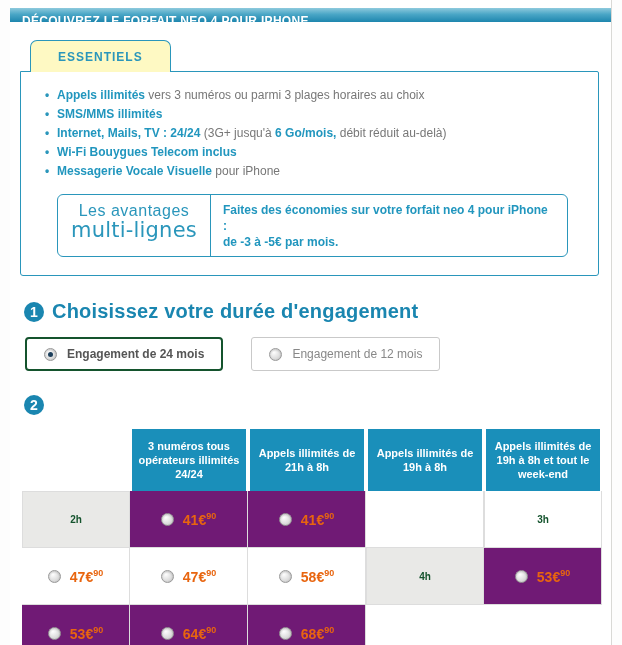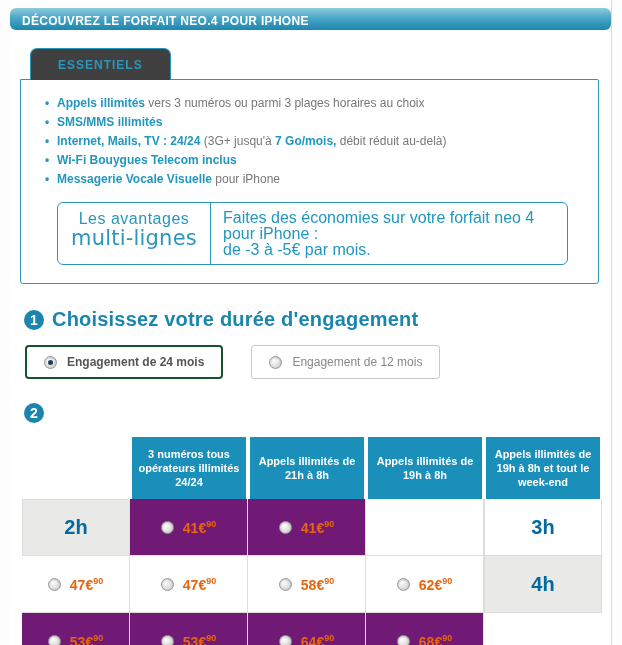--- a/index.html
+++ b/index.html
@@ -2,44 +2,44 @@
 <html><head>
 <meta charset="utf-8">
 <style>
   * { margin:0; padding:0; box-sizing:border-box; }
   html,body { width:622px; height:645px; background:#fdfdfd; overflow:hidden;
               font-family:"Liberation Sans", sans-serif; }
   .page { position:relative; margin-left:10px; width:602px; min-height:645px;
           background:#fff; border-right:1px solid #d9d9d6; padding-top:8px; }
 
   
-  .header-bar { height:22px; line-height:26px; padding-left:12px;
+  .header-bar { height:14px; line-height:26px; padding-left:12px;
     background:linear-gradient(to bottom,#8ecadd 0%,#4aa6c6 45%,#1e86ae 100%);
-    color:#fff; font-size:12px; font-weight:bold; letter-spacing:.3px;border-radius:6px; }
+    color:#fff; font-size:12px; font-weight:bold; letter-spacing:.3px; }
 
   
   .tab { display:inline-block; margin:18px 0 0 20px; padding:9px 27px 8px;
          border:1px solid #2a96bb; border-bottom:none; border-radius:7px 7px 0 0;
-         background:#404040; color:#2a96bb; font-size:12px; font-weight:bold;
+         background:#fef9c3; color:#2a96bb; font-size:12px; font-weight:bold;
          letter-spacing:1px; position:relative; z-index:2; }
   .main-box { margin:-1px 12px 0 10px; border:1px solid #2a96bb; border-radius:0 2px 3px 3px;
               background:#fff; padding:14px 18px 16px 22px; }
   .features { list-style:none; }
   .features li { font-size:12px; line-height:19px; color:#777; padding-left:14px; position:relative; }
   .features li::before { content:"•"; position:absolute; left:2px; color:#2a96bb; font-weight:bold; }
   .seg-bold { color:#2196be; font-weight:bold; }
   .seg-plain { color:#777; }
 
   .multilignes { display:flex; align-items:stretch; margin:13px 12px 2px 14px;
                  border:1px solid #2a96bb; border-radius:6px; background:#fff; }
   .ml-logo { width:152px; text-align:center; padding:7px 4px 6px; color:#2a96bb; }
   .ml-top { font-size:16px; letter-spacing:.5px; }
   .ml-bottom { font-size:21px; font-family:"DejaVu Sans", sans-serif; letter-spacing:.2px; margin-top:-2px; }
   .ml-text { flex:1; border-left:1px solid #2a96bb; padding:7px 12px 6px;
-             color:#2196be; font-size:16px; font-weight:normal; line-height:16px; }
+             color:#2196be; font-size:12px; font-weight:bold; line-height:16px; }
 
   
   .step-heading { display:flex; align-items:center; gap:8px; margin:24px 0 0 14px; }
   .step-circle { width:20px; height:20px; border-radius:50%; background:#1a86b0;
                  color:#fff; font-size:14px; font-weight:bold; line-height:20px;
                  text-align:center; flex:0 0 20px; }
   .step-title { color:#1a86b0; font-size:20px; font-weight:bold; letter-spacing:.2px; }
 
   
   .options { display:flex; gap:28px; margin:14px 0 0 15px; }
@@ -62,21 +62,21 @@
   .th { background:#1a8fba; color:#fff; font-size:11px; font-weight:bold; line-height:14px;
         text-align:center; display:flex; align-items:center; justify-content:center;
         padding:8px 5px; margin:0 2px; min-height:62px; }
   .th-corner { background:transparent; margin:0; }
   .td { height:57px; display:flex; align-items:center; justify-content:center;
         border-right:1px solid #ddd; border-bottom:1px solid #ddd; }
   .td.first-col { border-left:1px solid #ddd; }
   .td.row-shade-label { background:#e9e9e7; }
   .td.row-shade-price { background:#701a75; }
   .td.row-white { background:#fff; }
-  .td.label-cell { color:#0369a1; font-size:20px; font-weight:bold;text-align:right; }
+  .td.label-cell { color:#14532d; font-size:10px; font-weight:bold;text-align:right; }
   .td.top-row-label { border-top:1px solid #ddd; }
   .price-option { display:flex; align-items:center; gap:9px; }
   .price { color:#e8650f; font-size:14px; font-weight:bold; }
   .price sup { font-size:9px; }
 </style>
 </head>
 <body>
 
 <div class="page">
 
@@ -85,21 +85,21 @@
   </div>
 
   <div class="tab">
     <span>ESSENTIELS</span>
   </div>
 
   <div class="main-box">
     <ul class="features">
         <li><span class="seg-bold">Appels illimités</span><span class="seg-plain"> vers 3 numéros ou parmi 3 plages horaires au choix</span></li>
         <li><span class="seg-bold">SMS/MMS illimités</span></li>
-        <li><span class="seg-bold">Internet, Mails, TV : 24/24</span><span class="seg-plain"> (3G+ jusqu'à </span><span class="seg-bold">7 Go/mois,</span><span class="seg-plain"> débit réduit au-delà)</span></li>
+        <li><span class="seg-bold">Internet, Mails, TV : 24/24</span><span class="seg-plain"> (3G+ jusqu'à </span><span class="seg-bold">6 Go/mois,</span><span class="seg-plain"> débit réduit au-delà)</span></li>
         <li><span class="seg-bold">Wi-Fi Bouygues Telecom inclus</span></li>
         <li><span class="seg-bold">Messagerie Vocale Visuelle</span><span class="seg-plain"> pour iPhone</span></li>
       </ul>
 
     <div class="multilignes">
       <div class="ml-logo">
         <div class="ml-top">Les avantages</div>
         <div class="ml-bottom">multi-lignes</div>
       </div>
       <div class="ml-text">
@@ -161,26 +161,20 @@
           <span class="radio"></span>
           <span class="price">47€<sup>90</sup></span>
         </span>
       </div>
       <div class="td row-white">
         <span class="price-option">
           <span class="radio"></span>
           <span class="price">58€<sup>90</sup></span>
         </span>
       </div>
-      <div class="td row-white">
-        <span class="price-option">
-          <span class="radio"></span>
-          <span class="price">62€<sup>90</sup></span>
-        </span>
-      </div>
       <div class="td first-col label-cell row-shade-label">4h</div>
       <div class="td row-shade-price">
         <span class="price-option">
           <span class="radio"></span>
           <span class="price">53€<sup>90</sup></span>
         </span>
       </div>
       <div class="td row-shade-price">
         <span class="price-option">
           <span class="radio"></span>

